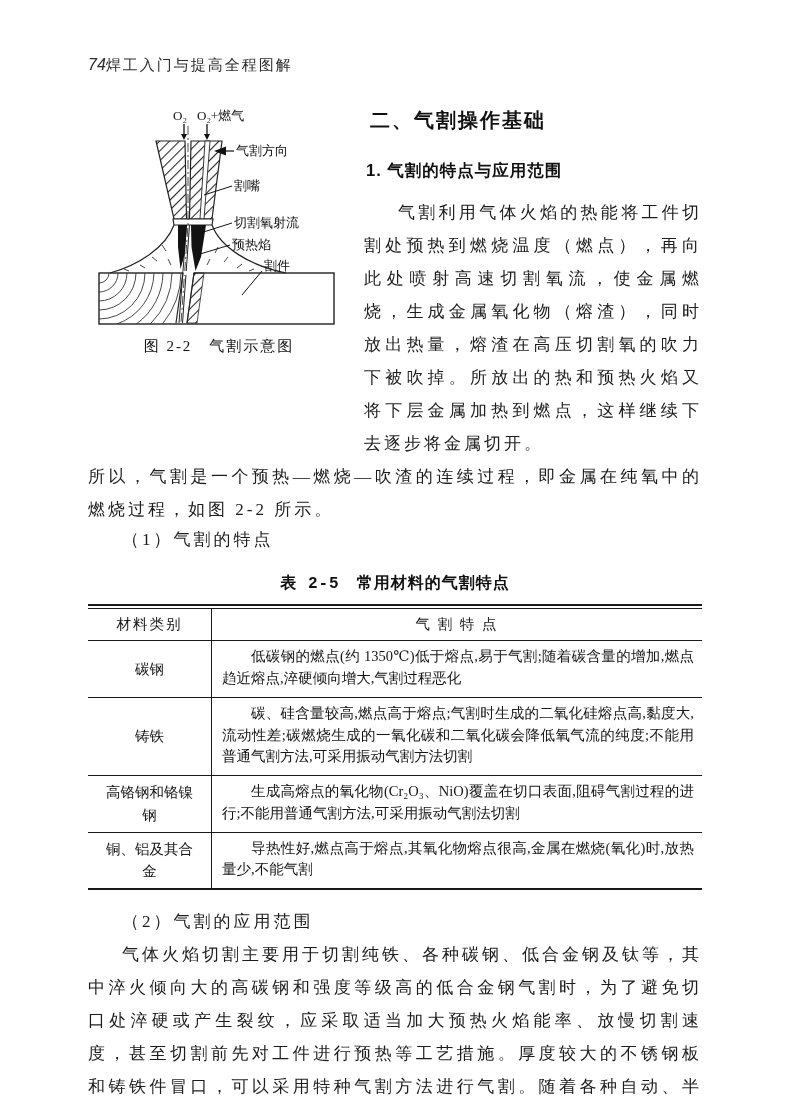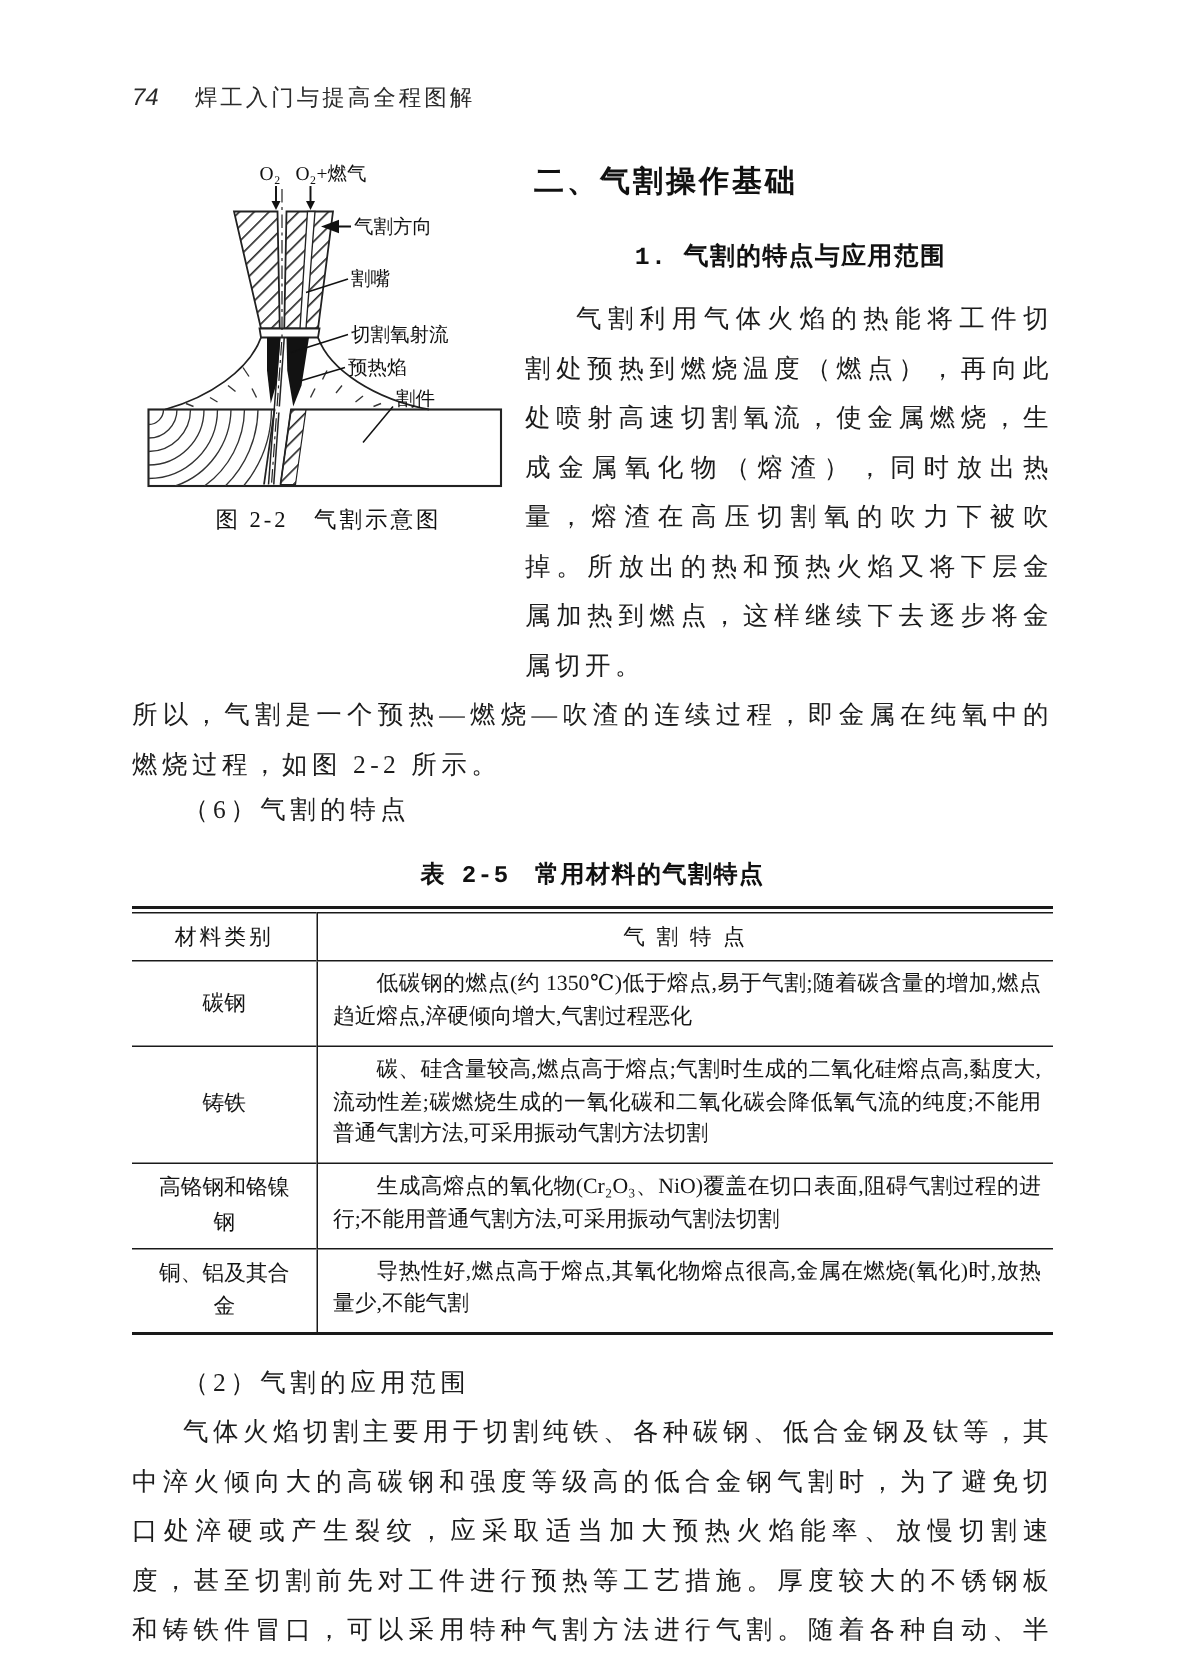--- a/index.html
+++ b/index.html
@@ -4,39 +4,39 @@
 <style>
   html,body{margin:0;padding:0;background:#ffffff;}
   body{
     width:790px;height:1107px;overflow:hidden;position:relative;
     font-family:"Liberation Serif","DejaVu Serif",serif;
     color:#1c1c1c;
   }
   .page{padding:56px 88px 0 88px;width:614px;}
 
   
-  .runhead{display:flex;align-items:baseline;gap:24px;
+  .runhead{display:flex;align-items:baseline;
     font-family:"Liberation Sans","DejaVu Sans",sans-serif;
     font-size:15px;color:#2b2b2b;margin-bottom:30px;}
   .runhead .pnum{font-style:italic;font-size:16px;}
   .runhead .btitle{letter-spacing:2px;font-family:Liberation Serif, serif;}
 
   
-  .twocol{display:flex;gap:0;align-items:flex-start;}
+  .twocol{display:flex;gap:14px;align-items:flex-start;}
   .figcol{width:262px;flex:0 0 262px;padding-top:2px;}
   .figcol svg{display:block;margin:0 auto;}
   .figcaption{text-align:center;font-size:15px;letter-spacing:2px;margin-top:8px;color:#111;}
 
   .textcol{flex:1;min-width:0;}
   h1.sec{font-family:"Liberation Sans","DejaVu Sans",sans-serif;
     font-size:20px;font-weight:bold;letter-spacing:2px;color:#111;
     margin:2px 0 26px 6px;}
-  h2.sub{font-family:Liberation Mono, monospace;
+  h2.sub{font-family:Liberation Sans, sans-serif;
     font-size:16.5px;font-weight:bold;letter-spacing:1px;color:#111;
-    margin:0 0 14px 2px;text-align:center;}
+    margin:0 0 14px 2px;}
 
   p.body{font-size:17px;line-height:33px;letter-spacing:3px;
     text-align:justify;margin:0;}
   p.indent{text-indent:2em;}
   .itemline{font-size:17px;letter-spacing:3px;margin:0 0 2px 0;text-indent:2em;line-height:27.4px;}
   .after-table{margin-top:14px;}
 
   
   .tbl-title{font-family:Liberation Mono, monospace;
     font-size:16px;font-weight:bold;text-align:center;letter-spacing:1px;
@@ -163,21 +163,21 @@
 
     <div class="textcol">
       <h1 class="sec">二、气割操作基础</h1>
       <h2 class="sub">1. 气割的特点与应用范围</h2>
       <p class="body indent">气割利用气体火焰的热能将工件切割处预热到燃烧温度（燃点），再向此处喷射高速切割氧流，使金属燃烧，生成金属氧化物（熔渣），同时放出热量，熔渣在高压切割氧的吹力下被吹掉。所放出的热和预热火焰又将下层金属加热到燃点，这样继续下去逐步将金属切开。</p>
     </div>
   </div>
 
   <p class="body">所以，气割是一个预热—燃烧—吹渣的连续过程，即金属在纯氧中的燃烧过程，如图 2-2 所示。</p>
 
-  <p class="itemline">（6）气割的特点</p>
+  <p class="itemline">（1）气割的特点</p>
 
   <div class="tbl-title">表 2-5　常用材料的气割特点</div>
   <div class="tbl-wrap">
     <table class="cut">
       <thead>
         <tr>
           <th>材料类别</th>
           <th>气 割 特 点</th>
         </tr>
       </thead>

